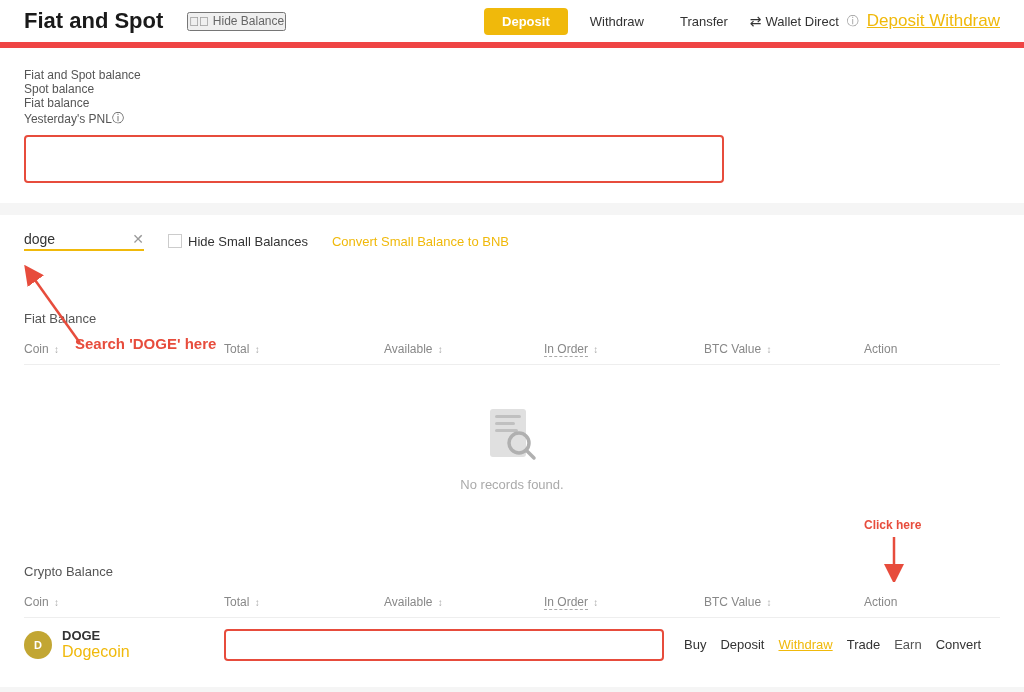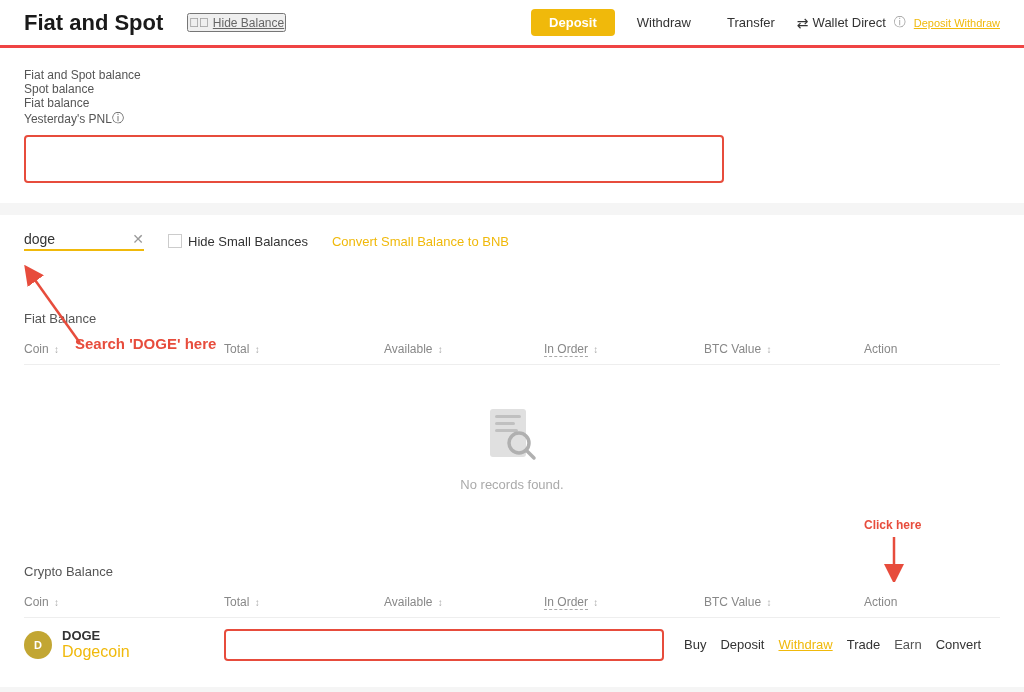--- a/index.html
+++ b/index.html
@@ -1,26 +1,26 @@
 <!DOCTYPE html>
 <html><head>
   <meta charset="utf-8">
   <style>
     * { margin: 0; padding: 0; box-sizing: border-box; }
     body { font-family: -apple-system, BlinkMacSystemFont, 'Segoe UI', sans-serif; background: #f5f5f5; font-size: 13px; color: #333; }
     
     
-    .header { background: #fff; padding: 0 24px; display: flex; align-items: center; height: 48px; border-bottom: 3px solid #ef4444; gap: 16px; }
+    .header { background: #fff; padding: 0 24px; display: flex; align-items: center; height: 48px; border-bottom: 6px solid #ef4444; gap: 16px; }
     .page-title { font-size: 22px; font-weight: 600; color: #1a1a1a; }
     .hide-balance-btn { display: flex; align-items: center; gap: 4px; font-size: 12px; color: #777; cursor: pointer; margin-left: 8px; }
     .header-spacer { flex: 1; }
     .btn-deposit { background: #f0b90b; color: #fff; border: none; padding: 6px 18px; border-radius: 4px; font-weight: 600; cursor: pointer; font-size: 13px; }
     .btn-withdraw, .btn-transfer { background: none; border: none; padding: 6px 14px; cursor: pointer; font-size: 13px; color: #333; }
     .wallet-direct { display: flex; align-items: center; gap: 4px; font-size: 13px; color: #333; cursor: pointer; }
-    .deposit-withdraw-link { color: #f0b90b; font-size: 11px; text-decoration: underline; cursor: pointer; }
+    .deposit-withdraw-link { color: #f0b90b; font-size: 17px; text-decoration: underline; cursor: pointer; }
     .info-icon { color: #999; font-size: 12px; cursor: pointer; }
 
     
     .balance-section { background: #fff; margin: 0; padding: 20px 24px; }
     .balance-labels { display: flex; gap: 0; margin-bottom: 8px; flex-direction: column; }
     .balance-label { width: 200px; font-size: 12px; color: #555; }
     .balance-label-pnl { font-size: 12px; color: #555; display: flex; align-items: center; }
     .balance-box { border: 2px solid #e74c3c; border-radius: 4px; height: 48px; width: 700px; background: #fff; }
 
     
@@ -70,21 +70,21 @@
   </style>
 </head>
 <body>
 
 <div class="page-wrapper">
 
   <div class="header">
     <span class="page-title">Fiat and Spot</span>
     <button class="hide-balance-btn">
       <span style="font-size:13px;">👁⃠</span>
-      <span style="font-size:12px;color:#666;text-decoration:underline;">Hide Balance</span>
+      <span style="font-size:12px;color:#666;">Hide Balance</span>
     </button>
     <div class="header-spacer"></div>
     <div class="header-actions">
       <button class="btn-deposit">Deposit</button>
       <button class="btn-withdraw">Withdraw</button>
       <button class="btn-transfer">Transfer</button>
       <span class="wallet-direct">
         <span style="font-size:14px;">⇄</span>
         <span>Wallet Direct</span>
       </span>

